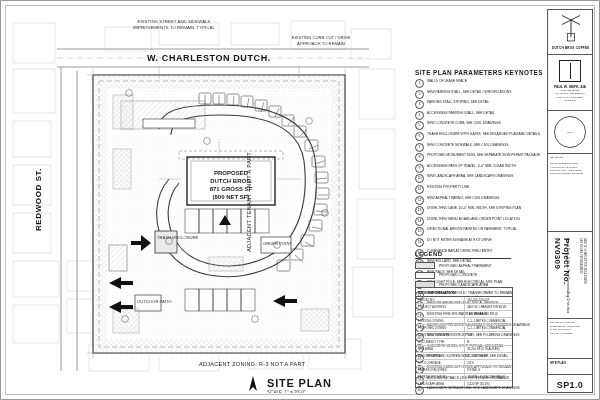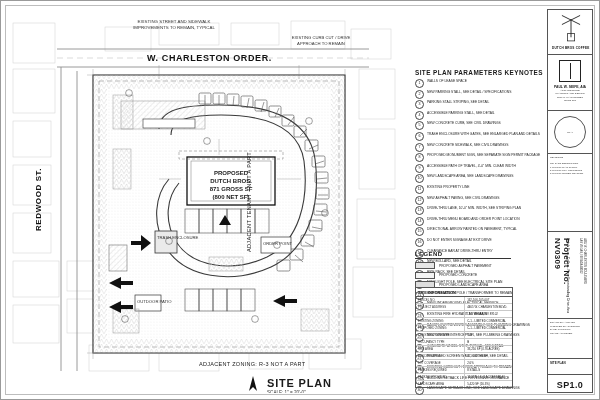--- a/index.html
+++ b/index.html
@@ -237,21 +237,21 @@
           <circle cx="198" cy="132" r="3.4"></circle>
         <circle cx="160" cy="232" r="3.4"></circle>
           <circle cx="268" cy="236" r="3.4"></circle>
         <circle cx="300" cy="112" r="3.4"></circle>
           <circle cx="116" cy="310" r="3.4"></circle>
         <circle cx="246" cy="310" r="3.4"></circle>
           <circle cx="316" cy="204" r="3.4"></circle>
       </g>
     </svg>
 
-    <div class="lbl street-top">W. CHARLESTON ORDER.</div>
+    <div class="lbl street-top">W. CHARLESTON DUTCH.</div>
     <div class="lbl street-left">REDWOOD ST.</div>
     <div class="lbl street-right">ADJACENT TENANT - NOT A PART</div>
 
     <div class="bldg-lbl">
       <div>PROPOSED</div>
       <div>DUTCH BROS.</div>
       <div>871 GROSS SF</div>
       <div>(800 NET SF)</div>
     </div>
 

